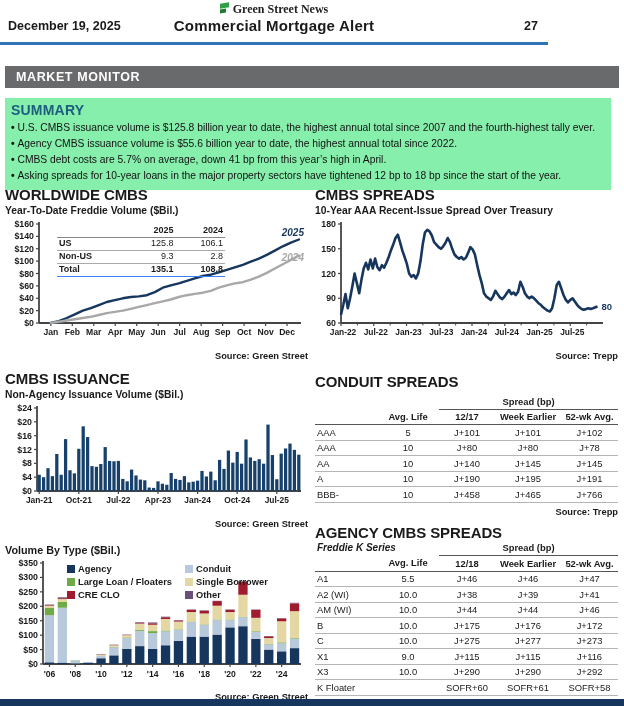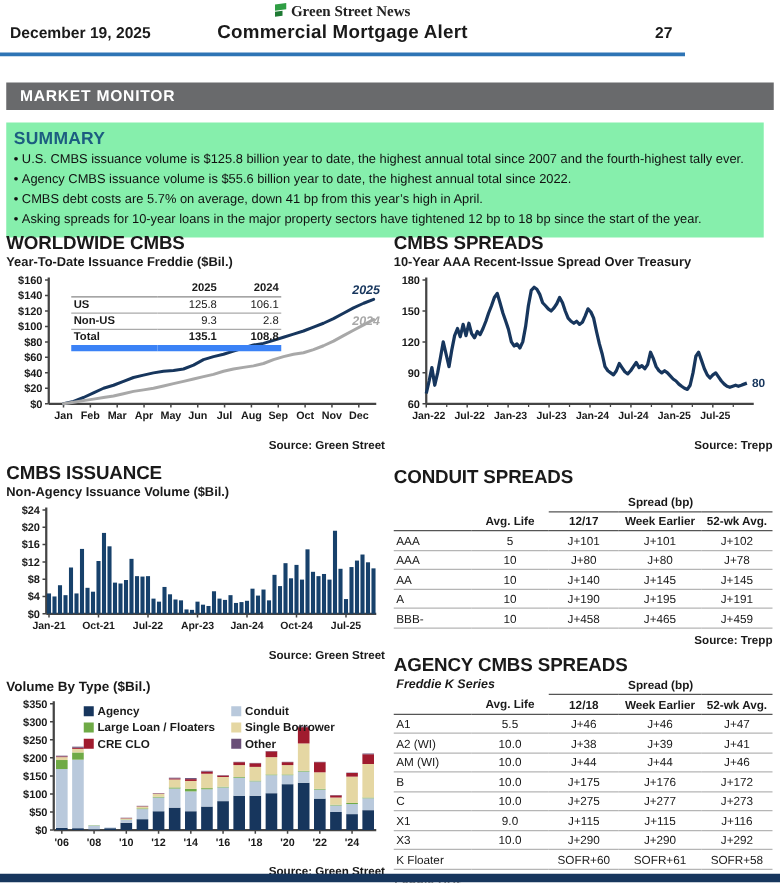--- a/index.html
+++ b/index.html
@@ -37,21 +37,21 @@
   .chartwrap{position:relative;}
   svg{display:block;}
   svg text{font-family:"Liberation Sans","DejaVu Sans",sans-serif;}
   
   .inset{position:absolute;left:52px;top:6px;width:168px;font-size:9px;border-collapse:collapse;}
   .inset td,.inset th{padding:0 2px 1px 2px;line-height:11px;}
   .inset thead th{font-weight:700;text-align:right;border-bottom:1px solid #888;}
   .inset td.lbl{font-weight:700;text-align:left;}
   .inset td.num{text-align:right;}
   .inset tr.r td{border-bottom:1px solid #aaa;}
-  .inset tr.total td{font-weight:700;border-bottom:5px solid #3b82f6;}
+  .inset tr.total td{font-weight:700;border-bottom:1px solid #3b82f6;}
   .lineLbl{position:absolute;font-size:10px;font-weight:800;font-style:italic;}
   
   .legend{position:absolute;left:62px;top:4px;display:grid;grid-template-rows:repeat(3,13px);grid-auto-flow:column;grid-auto-columns:118px;}
   .legend .it{display:flex;align-items:center;font-size:9.3px;font-weight:700;line-height:12px;}
   .legend .sw{width:8px;height:8px;margin-right:3px;flex:0 0 8px;}
   
   table.spread{width:100%;border-collapse:collapse;font-size:9.4px;table-layout:fixed;}
   table.spread col.c0{width:62px;} table.spread col.c1{width:62px;}
   table.spread col.c2{width:56px;} table.spread col.c3{width:66px;} table.spread col.c4{width:57px;}
   table.spread td,table.spread th{padding:1.5px 2px;line-height:11.5px;}
@@ -85,21 +85,21 @@
       <li>U.S. CMBS issuance volume is $125.8 billion year to date, the highest annual total since 2007 and the fourth-highest tally ever.</li>
       <li>Agency CMBS issuance volume is $55.6 billion year to date, the highest annual total since 2022.</li>
       <li>CMBS debt costs are 5.7% on average, down 41 bp from this year’s high in April.</li>
       <li>Asking spreads for 10-year loans in the major property sectors have tightened 12 bp to 18 bp since the start of the year.</li>
     </ul>
 </div>
 
 <div class="col col-left">
 
   <div class="sec-title">WORLDWIDE CMBS</div>
-  <div class="sub-title">Year-To-Date Issuance Freddie ($Bil.)</div>
+  <div class="sub-title">Year-To-Date Freddie Volume ($Bil.)</div>
   <div class="chartwrap">
     <svg id="chart-ytd" width="302" height="132">
         <line x1="34" y1="3" x2="34" y2="104" stroke="#444" stroke-width="1.8"></line>
         <line x1="34" y1="104" x2="296" y2="104" stroke="#444" stroke-width="1.8"></line>
         <line x1="31" y1="104" x2="34" y2="104" stroke="#444" stroke-width="1.2"></line>
         <text x="29" y="107" text-anchor="end" font-size="8.8" font-weight="bold" fill="#1a1a1a">$0</text>
         <line x1="31" y1="91.625" x2="34" y2="91.625" stroke="#444" stroke-width="1.2"></line>
         <text x="29" y="94.625" text-anchor="end" font-size="8.8" font-weight="bold" fill="#1a1a1a">$20</text>
         <line x1="31" y1="79.25" x2="34" y2="79.25" stroke="#444" stroke-width="1.2"></line>
         <text x="29" y="82.25" text-anchor="end" font-size="8.8" font-weight="bold" fill="#1a1a1a">$40</text>
@@ -552,21 +552,21 @@
           <td class="v">10</td>
           <td class="v">J+190</td>
           <td class="v">J+195</td>
           <td class="v">J+191</td>
         </tr>
         <tr>
           <td class="rl">BBB-</td>
           <td class="v">10</td>
           <td class="v">J+458</td>
           <td class="v">J+465</td>
-          <td class="v">J+459</td>
+          <td class="v">J+766</td>
         </tr>
       </tbody>
   </table>
   <div class="source mt4">Source: Trepp</div>
 
   <div class="sec-title mt6">AGENCY CMBS SPREADS</div>
   <table class="spread" id="agency-table">
     <colgroup>
         <col class="c0">
         <col class="c1">

